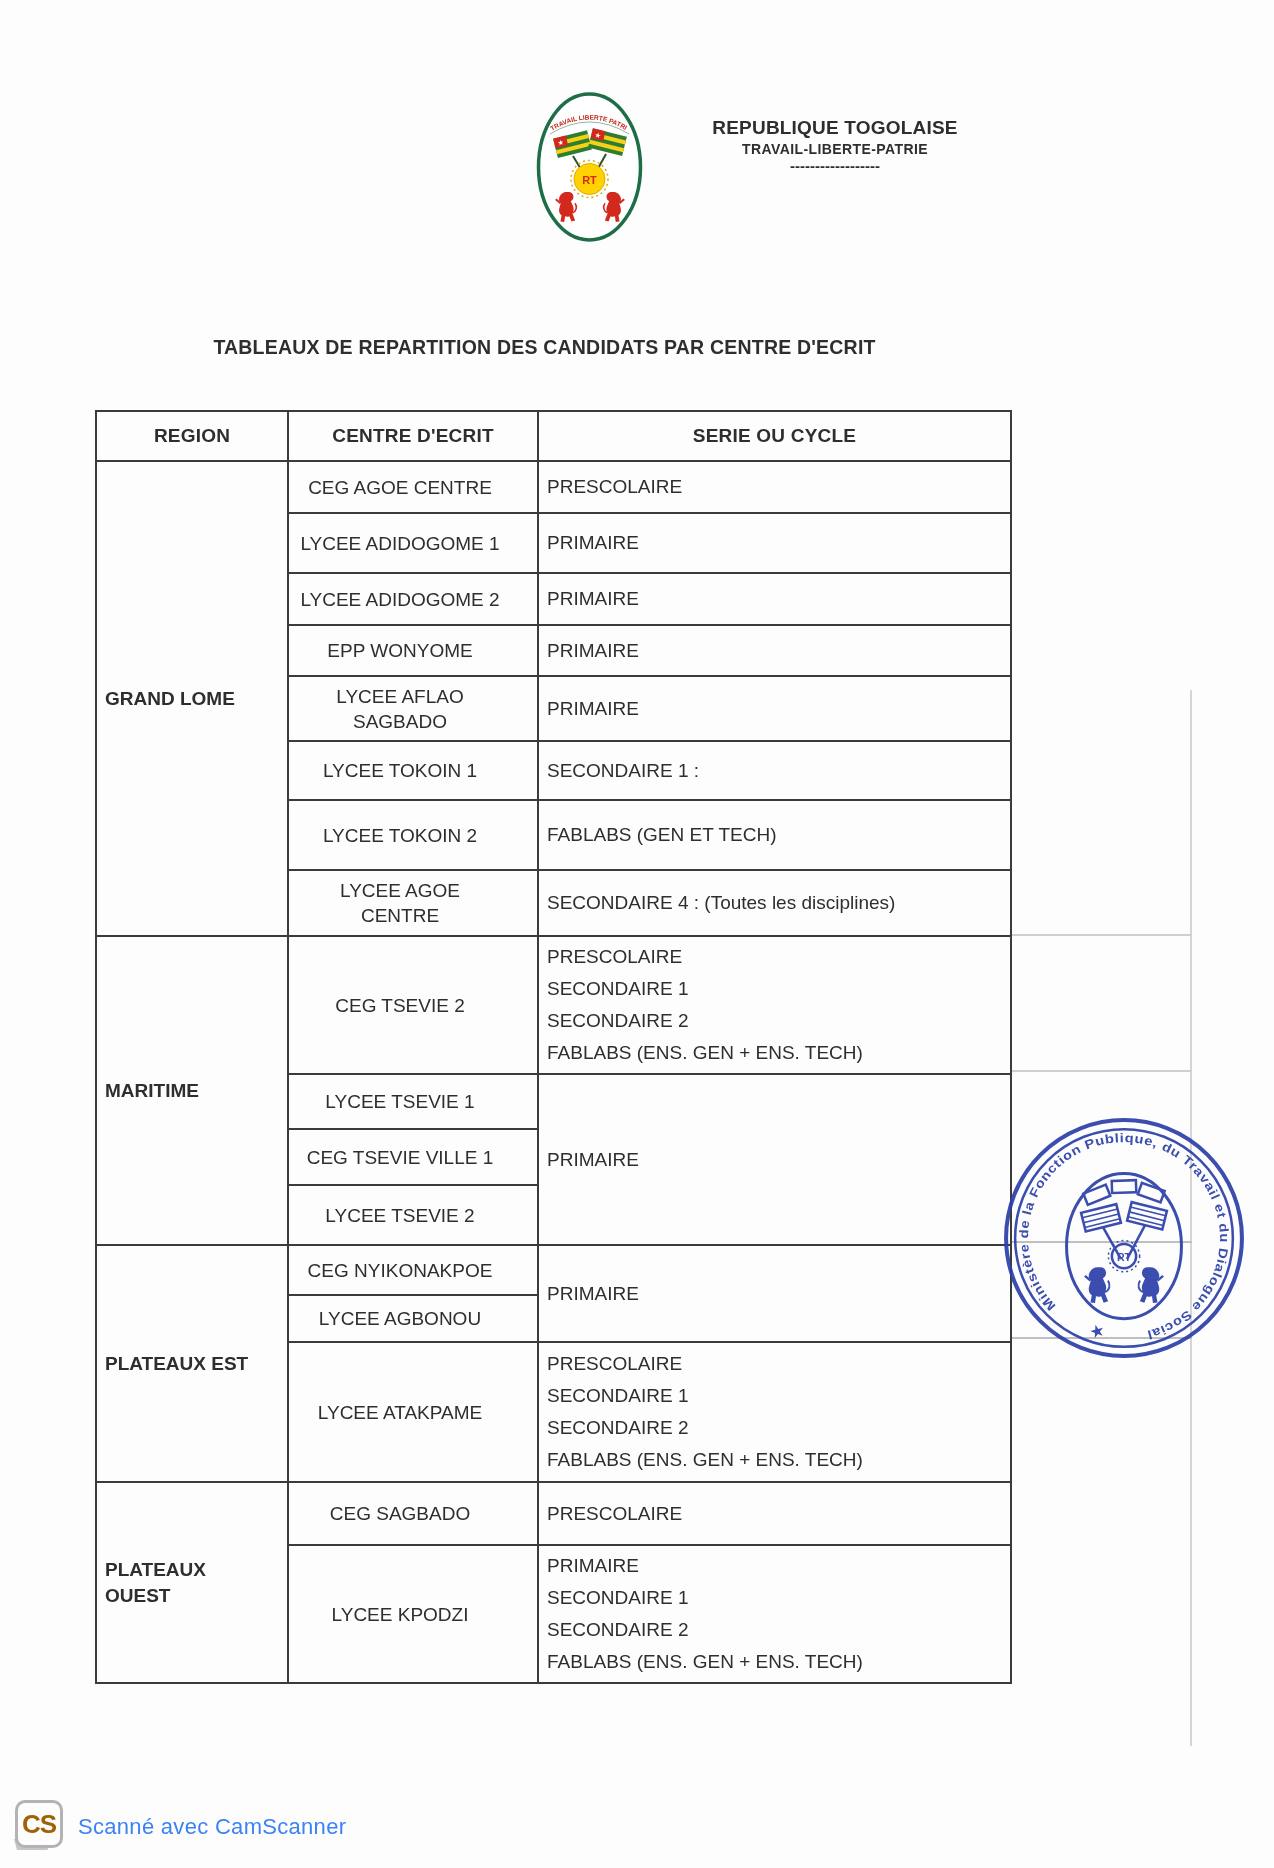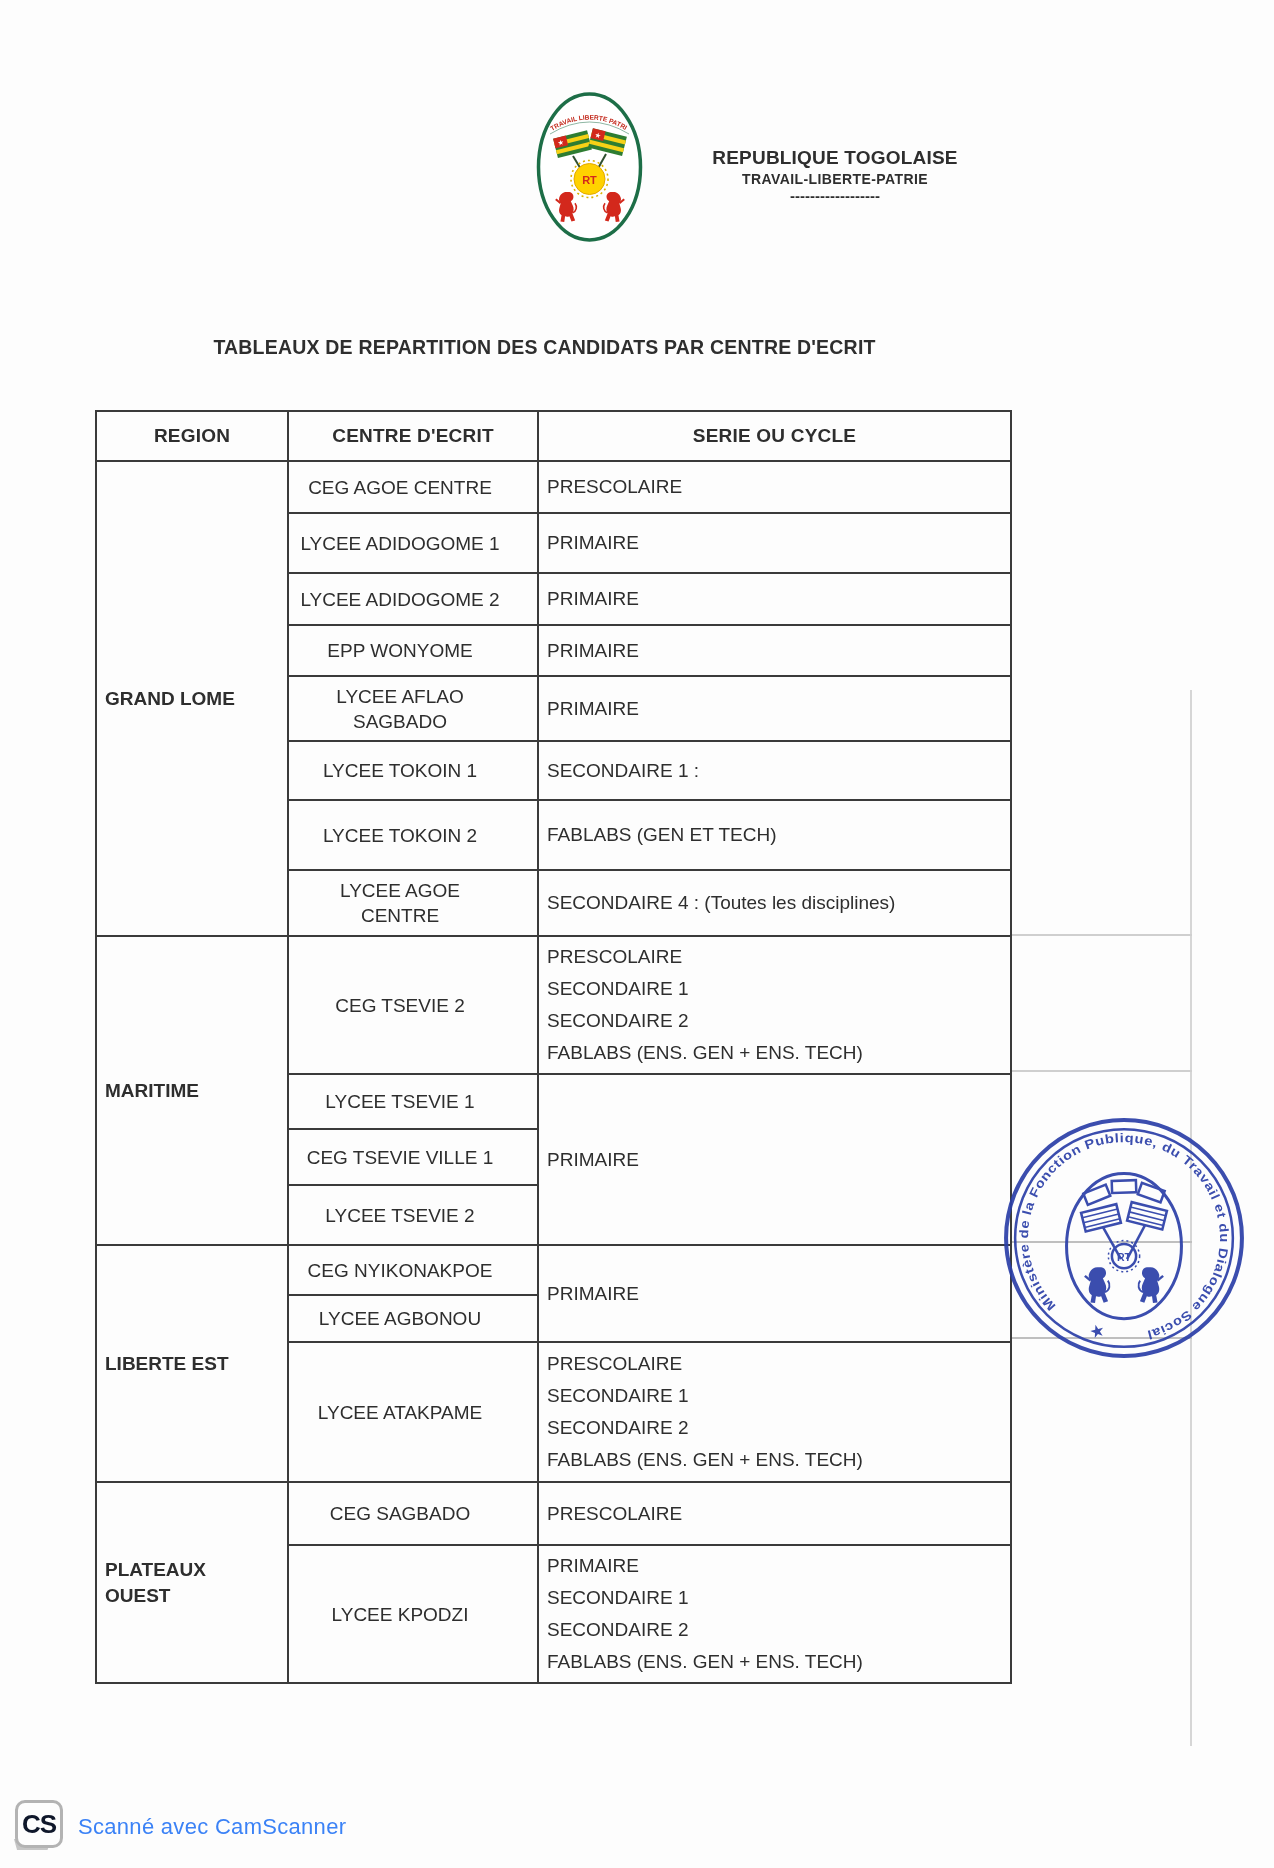--- a/index.html
+++ b/index.html
@@ -7,21 +7,21 @@
     position:relative;width:1274px;height:1868px;background:#fdfdfd;overflow:hidden;
     font-family:"Liberation Sans",sans-serif;color:#2e2e2e;
   }
   
   .hdr-left{position:absolute;left:88px;top:110px;width:410px;text-align:center;}
   .hdr-left .big{font-size:19px;font-weight:bold;letter-spacing:.2px;line-height:25px;}
   .hdash{font-size:15px;font-weight:bold;line-height:14px;letter-spacing:0;white-space:nowrap;overflow:hidden;}
   .hdr-left .gap{height:8px;}
   .emblem{position:absolute;left:533px;top:86px;width:113px;height:160px;}
   .hdr-right{position:absolute;left:690px;top:116px;width:290px;text-align:center;}
-  .hdr-right .big{font-size:19px;font-weight:bold;letter-spacing:.2px;line-height:24px;margin-top:30px;}
+  .hdr-right .big{font-size:19px;font-weight:bold;letter-spacing:.2px;line-height:24px;}
   .hdr-right .mid{font-size:14px;font-weight:bold;letter-spacing:.4px;line-height:19px;}
   
   .doc-title{position:absolute;left:87px;top:336px;width:915px;text-align:center;
     font-size:19.5px;font-weight:bold;letter-spacing:.2px;}
   
   .tbl-wrap{position:absolute;left:95px;top:410px;}
   table.rep{border-collapse:collapse;table-layout:fixed;width:915px;background:transparent;}
   table.rep th,table.rep td{border:2px solid #3b3b3b;}
   table.rep th{height:46px;font-size:19px;font-weight:bold;text-align:center;letter-spacing:.2px;}
   .region-cell{font-weight:bold;font-size:19px;padding:2px 6px 2px 8px;vertical-align:middle;text-align:left;}
@@ -39,21 +39,21 @@
   .sl-h2{left:1010px;top:1070px;width:182px;height:2px;background:#cfcfcf;}
   .sl-h3{left:1010px;top:1241px;width:182px;height:2px;background:#bfbfbf;}
   .sl-h4{left:1010px;top:1337px;width:182px;height:2px;background:#bfbfbf;}
   
   .cs-footer{position:absolute;left:12px;top:1798px;display:flex;align-items:center;}
   .cs-logo{position:relative;width:52px;height:58px;}
   .cs-tray{position:absolute;left:2px;top:41px;width:38px;height:11px;background:#c6c6c6;
     clip-path:polygon(0 0,100% 0,88% 100%,8% 100%);}
   .cs-box{position:absolute;left:3px;top:2px;width:42px;height:42px;background:#fdfdfd;
     border:3.5px solid #b3b3b3;border-radius:10px;display:flex;align-items:center;justify-content:center;
-    font-size:26px;font-weight:bold;color:#0f172a;letter-spacing:-1px;}
+    font-size:26px;font-weight:bold;color:#a16207;letter-spacing:-1px;}
   .cs-text{margin-left:14px;font-size:22px;color:#3b82f6;letter-spacing:.3px;}
 </style>
 </head>
 <body>
 
 <div class="page">
 
 
   <div class="emblem">
     <svg width="113" height="160" viewBox="0 0 113 160">
@@ -229,21 +229,21 @@
               <div class="cell-line">CEG TSEVIE VILLE 1</div>
             </td>
           </tr>
           <tr style="height: 60px;">
             <td class="centre-cell">
               <div class="cell-line">LYCEE TSEVIE 2</div>
             </td>
           </tr>
           <tr style="height: 50px;">
             <td class="region-cell" rowspan="3">
-              <div class="cell-line">LIBERTE EST</div>
+              <div class="cell-line">PLATEAUX EST</div>
             </td>
             <td class="centre-cell">
               <div class="cell-line">CEG NYIKONAKPOE</div>
             </td>
             <td class="serie-cell" rowspan="2">
               <div class="cell-line">PRIMAIRE</div>
             </td>
           </tr>
           <tr style="height: 47px;">
             <td class="centre-cell">

